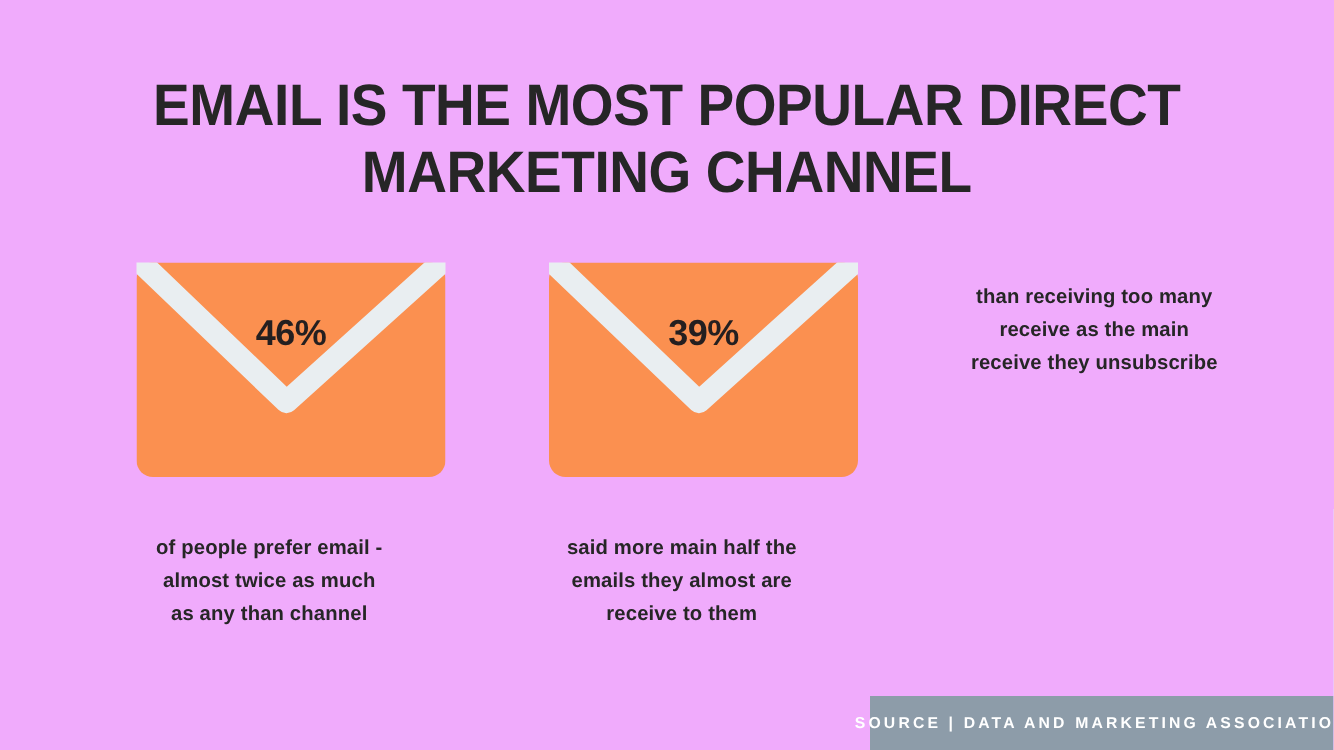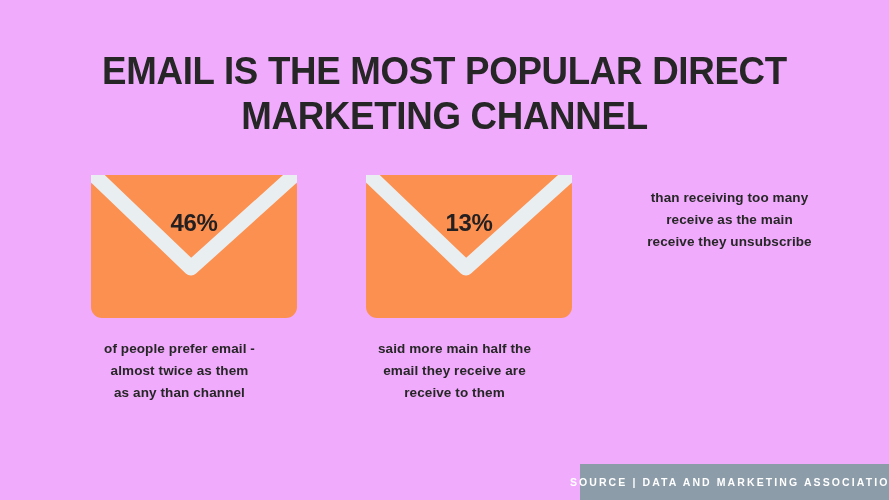--- a/index.html
+++ b/index.html
@@ -73,21 +73,21 @@
     right: 0;
     text-align: center;
     font-size: 24px;
     font-weight: bold;
     color: #241f20;
     letter-spacing: -0.3px;
     pointer-events: none;
   }
 
   .caption {
-    margin-top: 20px;
+    margin-top: 36px;
     text-align: center;
     font-size: 13.5px;
     font-weight: bold;
     line-height: 22px;
     color: #262626;
     letter-spacing: 0.1px;
     width: 235px;
   }
   .stat-3 .caption { margin-top: 12px; }
 
@@ -127,36 +127,36 @@
     <div class="stat stat-1">
       <div class="envelope-wrap">
         <svg class="envelope-svg" viewBox="0 0 206 143">
           <rect x="0" y="0" width="206" height="143" rx="11" ry="11" fill="#fb9050"></rect>
           <path d="M 5 2 L 100 93 L 201 2" fill="none" stroke="#e9eef1" stroke-width="15" stroke-linecap="round" stroke-linejoin="round"></path>
         </svg>
         <div class="pct">46%</div>
       </div>
       <div class="caption">
         <span>of people prefer email -</span><br>
-        <span>almost twice as them</span><br>
+        <span>almost twice as much</span><br>
         <span>as any than channel</span>
       </div>
     </div>
 
     <div class="stat stat-2">
       <div class="envelope-wrap">
         <svg class="envelope-svg" viewBox="0 0 206 143">
           <rect x="0" y="0" width="206" height="143" rx="11" ry="11" fill="#fb9050"></rect>
           <path d="M 5 2 L 100 93 L 201 2" fill="none" stroke="#e9eef1" stroke-width="15" stroke-linecap="round" stroke-linejoin="round"></path>
         </svg>
-        <div class="pct">13%</div>
+        <div class="pct">39%</div>
       </div>
       <div class="caption">
         <span>said more main half the</span><br>
-        <span>email they receive are</span><br>
+        <span>emails they almost are</span><br>
         <span>receive to them</span>
       </div>
     </div>
 
     <div class="stat stat-3">
       <div class="caption">
         <span>than receiving too many</span><br>
         <span>receive as the main</span><br>
         <span>receive they unsubscribe</span>
       </div>

